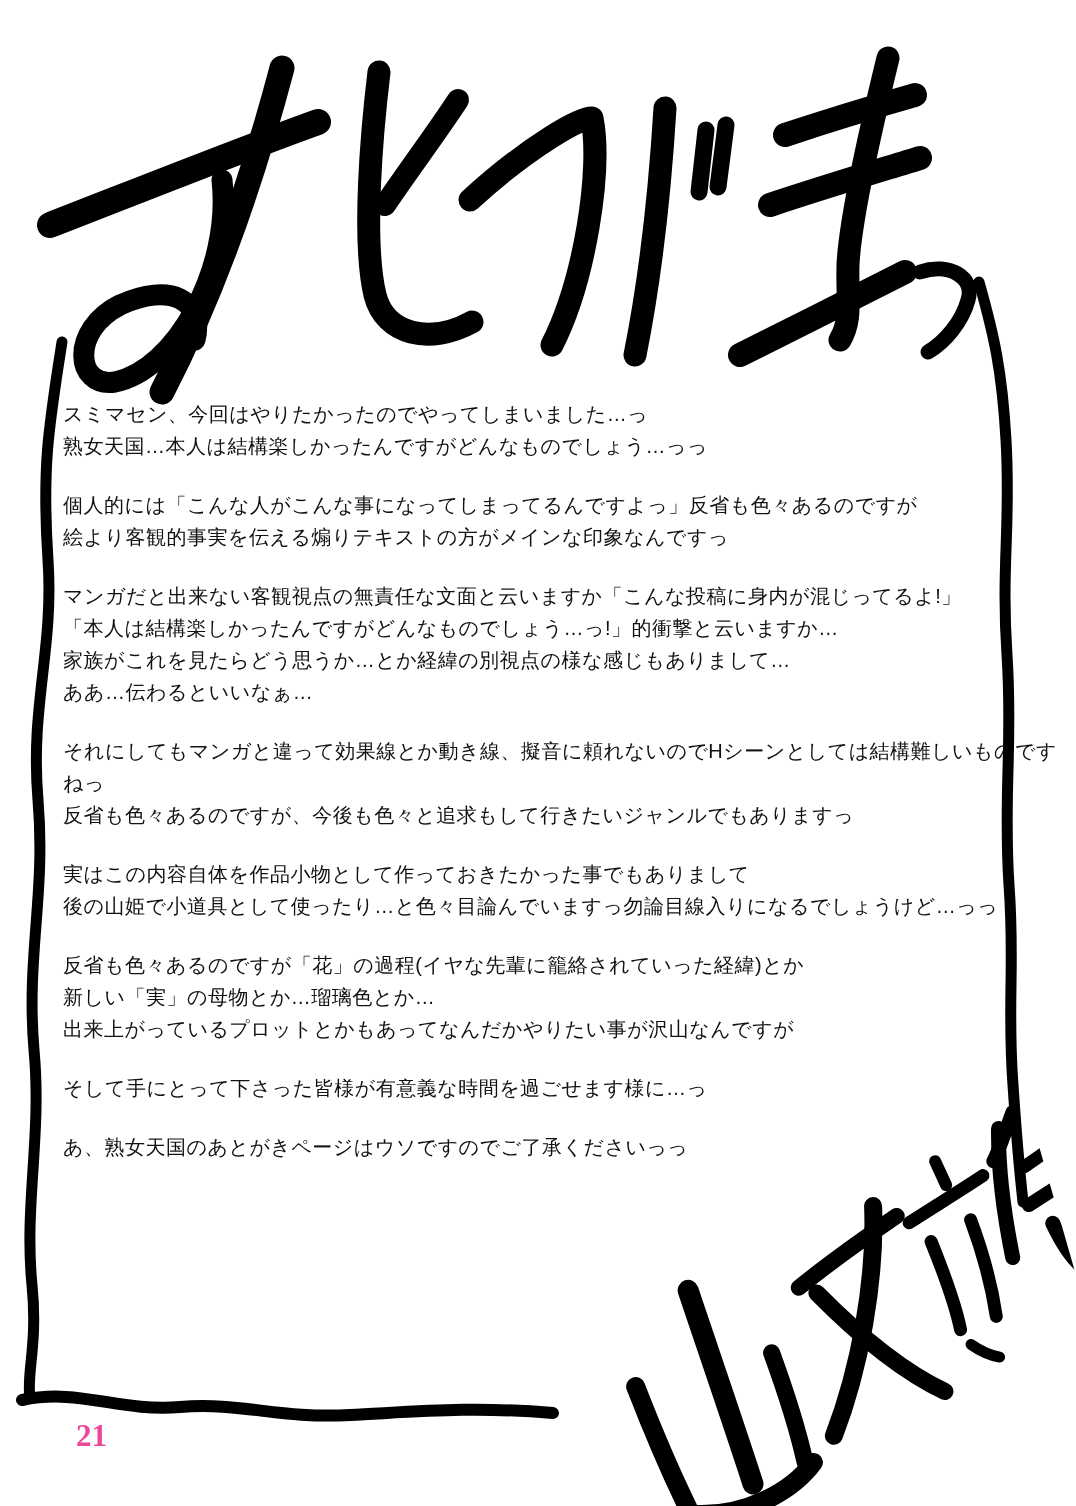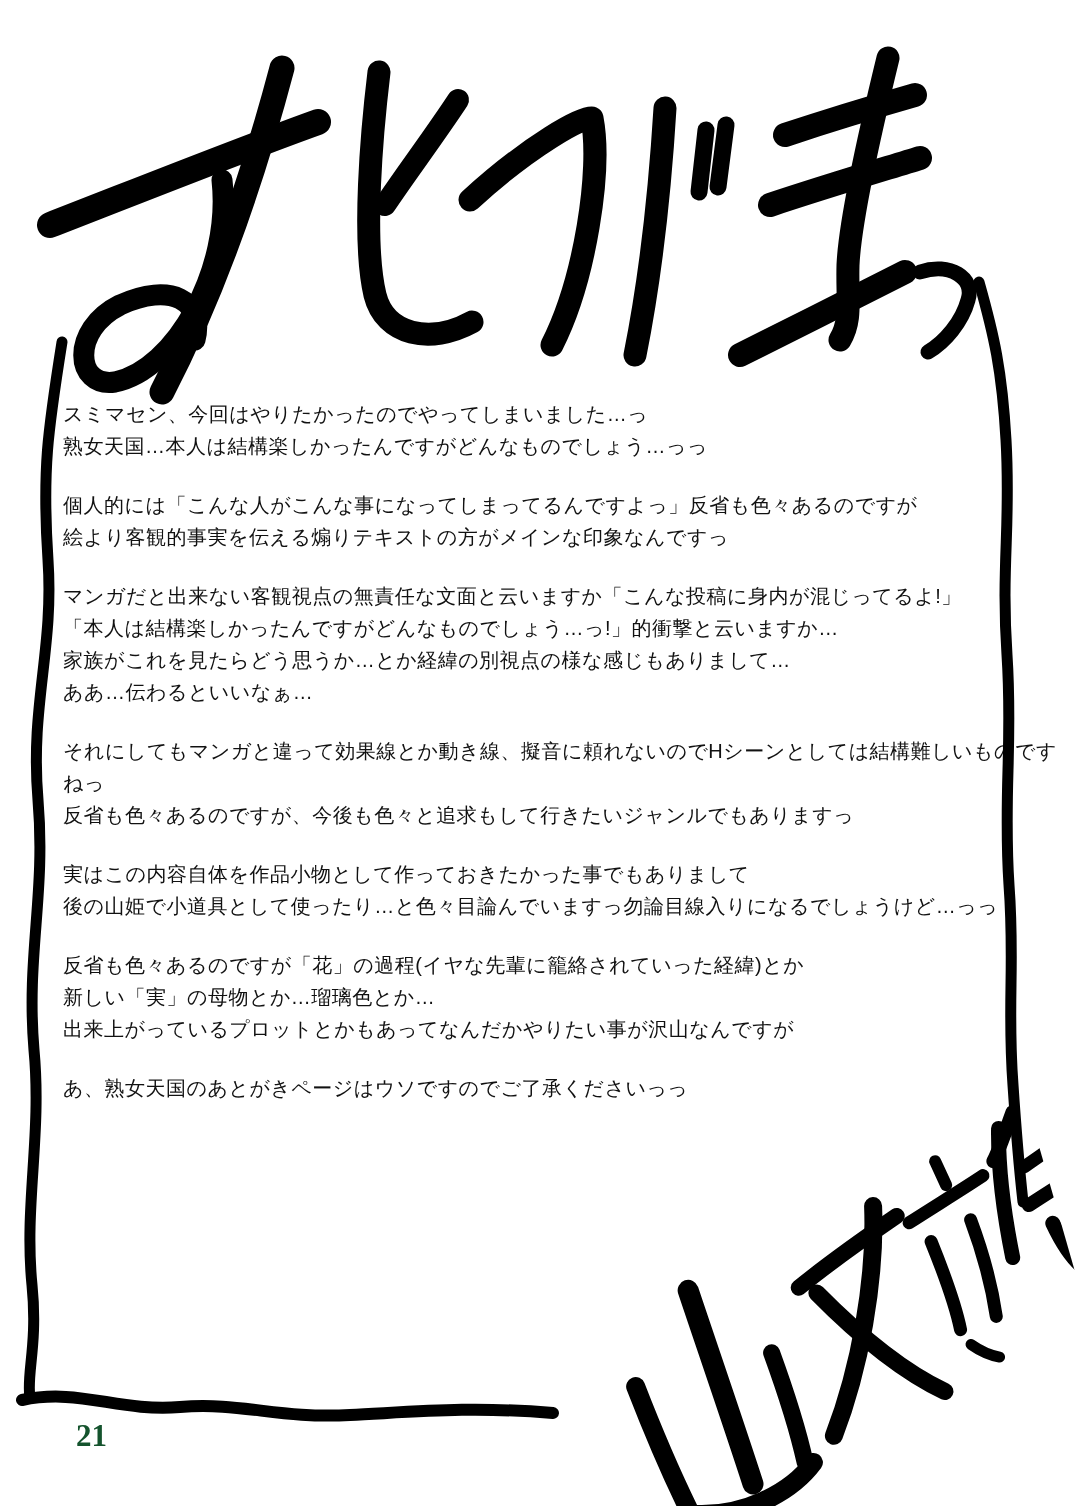--- a/index.html
+++ b/index.html
@@ -21,21 +21,21 @@
     font-size:20px; line-height:32px; letter-spacing:0.5px;
   }
   .para { margin:0 0 27px 0; }
   .line { white-space:nowrap; }
 
   .border-svg { position:absolute; left:0; top:0; width:1076px; height:1506px; pointer-events:none; }
 
   .pagenum {
     position:absolute; left:76px; top:1418px;
     font-family:"Liberation Serif", serif;
-    font-weight:bold; font-size:31px; color:#14532d;
+    font-weight:bold; font-size:31px; color:#ec4899;
   }
 
   .sig-svg {
     position:absolute; left:598px; top:1158px; width:482px; height:330px;
     transform:rotate(-16deg);
   }
 </style>
 </head>
 <body>
 
@@ -86,20 +86,21 @@
       <div class="para">
         <div class="line">実はこの内容自体を作品小物として作っておきたかった事でもありまして</div>
         <div class="line">後の山姫で小道具として使ったり…と色々目論んでいますっ勿論目線入りになるでしょうけど…っっ</div>
       </div>
       <div class="para">
         <div class="line">反省も色々あるのですが「花」の過程(イヤな先輩に籠絡されていった経緯)とか</div>
         <div class="line">新しい「実」の母物とか…瑠璃色とか…</div>
         <div class="line">出来上がっているプロットとかもあってなんだかやりたい事が沢山なんですが</div>
       </div>
       <div class="para">
+        <div class="line">そして手にとって下さった皆様が有意義な時間を過ごせます様に…っ</div>
       </div>
       <div class="para">
         <div class="line">あ、熟女天国のあとがきページはウソですのでご了承くださいっっ</div>
       </div>
     </div>
 
   <svg class="border-svg ink" viewBox="0 0 1076 1506" aria-hidden="true">
     <path d="M62,342 C48,430 42,470 48,560 C54,650 30,705 38,800 C46,895 26,955 34,1050 C42,1135 24,1205 32,1285 C38,1345 26,1375 30,1398" stroke-width="11"></path>
     <path d="M979,282 C994,335 1002,370 1006,440 C1011,525 1001,565 1007,655 C1013,745 1003,795 1009,885 C1015,965 1007,1005 1013,1085 C1017,1145 1020,1175 1023,1202" stroke-width="11"></path>
     <path d="M22,1400 C80,1388 118,1412 180,1407 C242,1402 278,1419 350,1415 C412,1412 470,1406 553,1413" stroke-width="12"></path>

